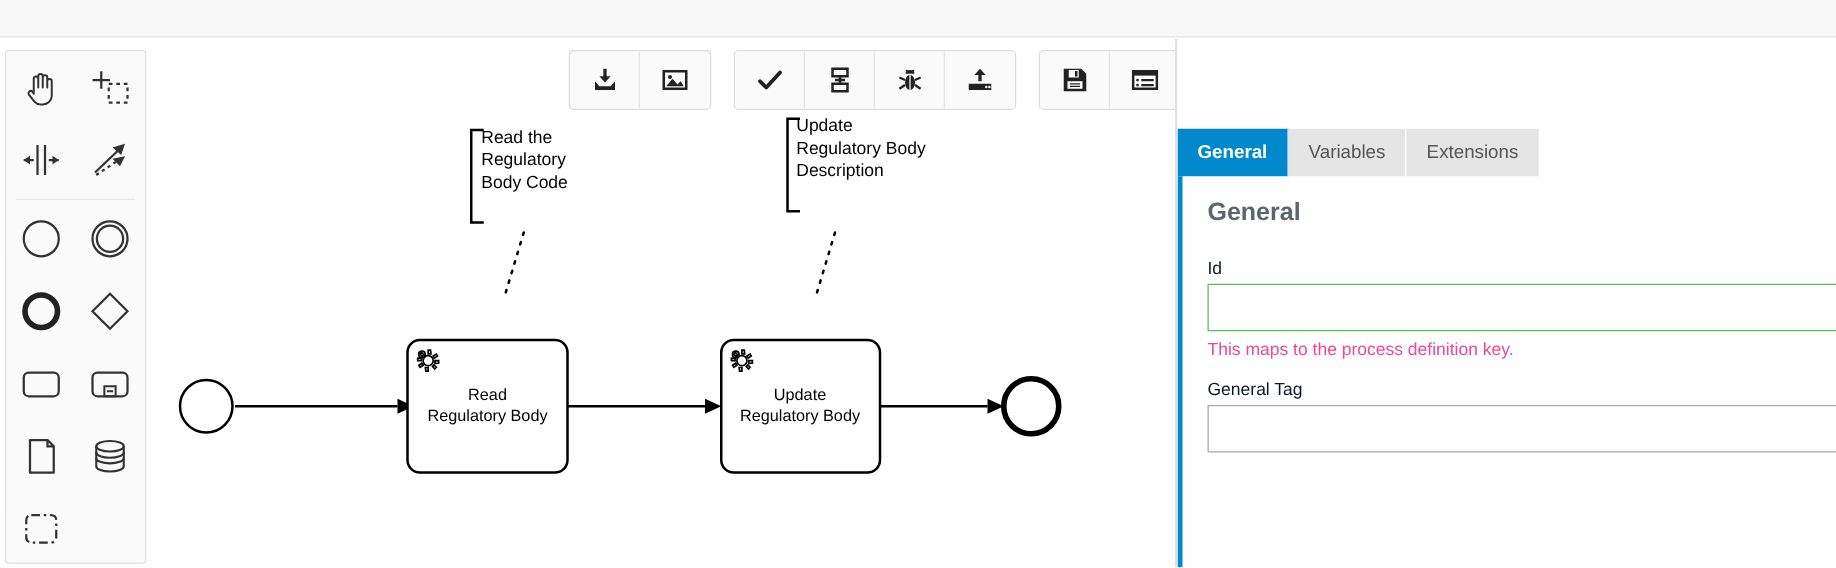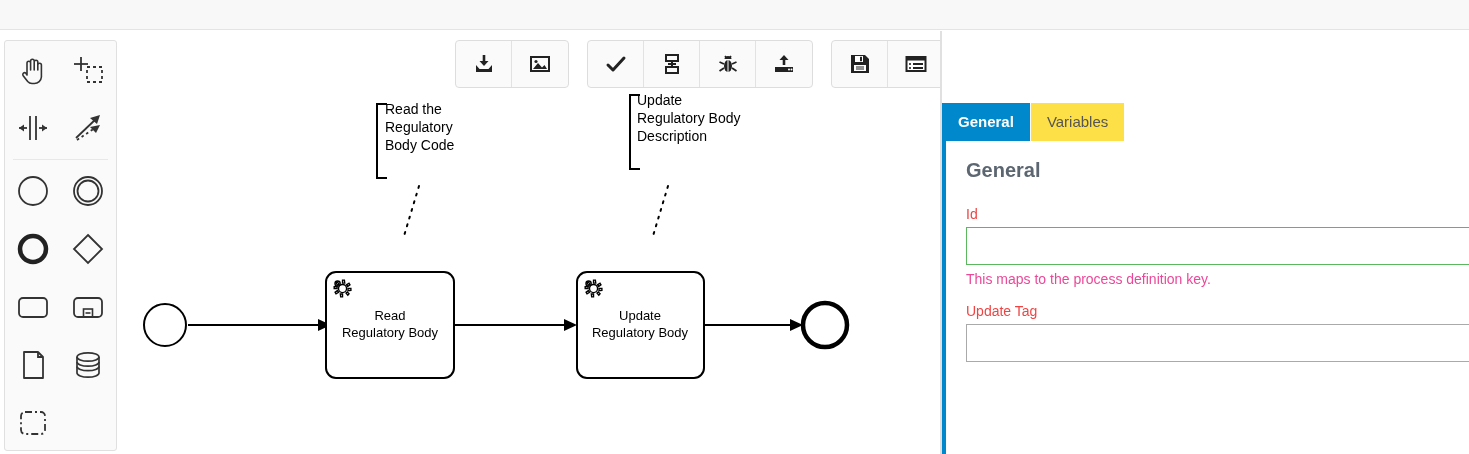--- a/index.html
+++ b/index.html
@@ -134,21 +134,21 @@
     left: 0; top: 72px;
     display: flex;
     height: 38px;
   }
   .tab {
     padding: 0 16px;
     height: 38px;
     line-height: 38px;
     font-size: 15px;
     color: #555555;
-    background: #fde047;
+    background: #e5e5e5;
     border-right: 1px solid #ffffff;
     cursor: pointer;
     white-space: nowrap;
   }
   .tab.active {
     background: #0088cc;
     color: #ffffff;
     font-weight: bold;
   }
   .panel-accent {
@@ -165,21 +165,21 @@
     box-sizing: border-box;
   }
   .panel-heading {
     font-size: 20px;
     font-weight: bold;
     color: #5c6671;
     margin: 0 0 24px 0;
   }
   .field-label {
     font-size: 14px;
-    color: #ef4444;
+    color: #0f172a;
     margin-bottom: 5px;
   }
   .field-input {
     display: block;
     width: 520px;
     height: 38px;
     border: 1px solid #aaaaaa;
     background: #ffffff;
     box-sizing: border-box;
     font-family: "Liberation Sans", sans-serif;
@@ -512,34 +512,35 @@
     </div>
   </div>
 
   <div class="v-divider"></div>
 
   <div class="props-panel">
 
     <div class="tabs">
       <div class="tab active">General</div>
       <div class="tab">Variables</div>
+      <div class="tab">Extensions</div>
     </div>
 
     <div class="panel-accent"></div>
 
     <div class="panel-body">
       <div class="panel-heading">General</div>
 
       <div class="field-block">
         <div class="field-label">Id</div>
         <input class="field-input valid" type="text" value="" style="">
         <div class="field-help">This maps to the process definition key.</div>
       </div>
 
 
       <div class="field-block">
-        <div class="field-label">Update Tag</div>
+        <div class="field-label">General Tag</div>
         <input class="field-input" type="text" value="" style="">
       </div>
     </div>
   </div>
 
 </div>
 
 </body></html>

